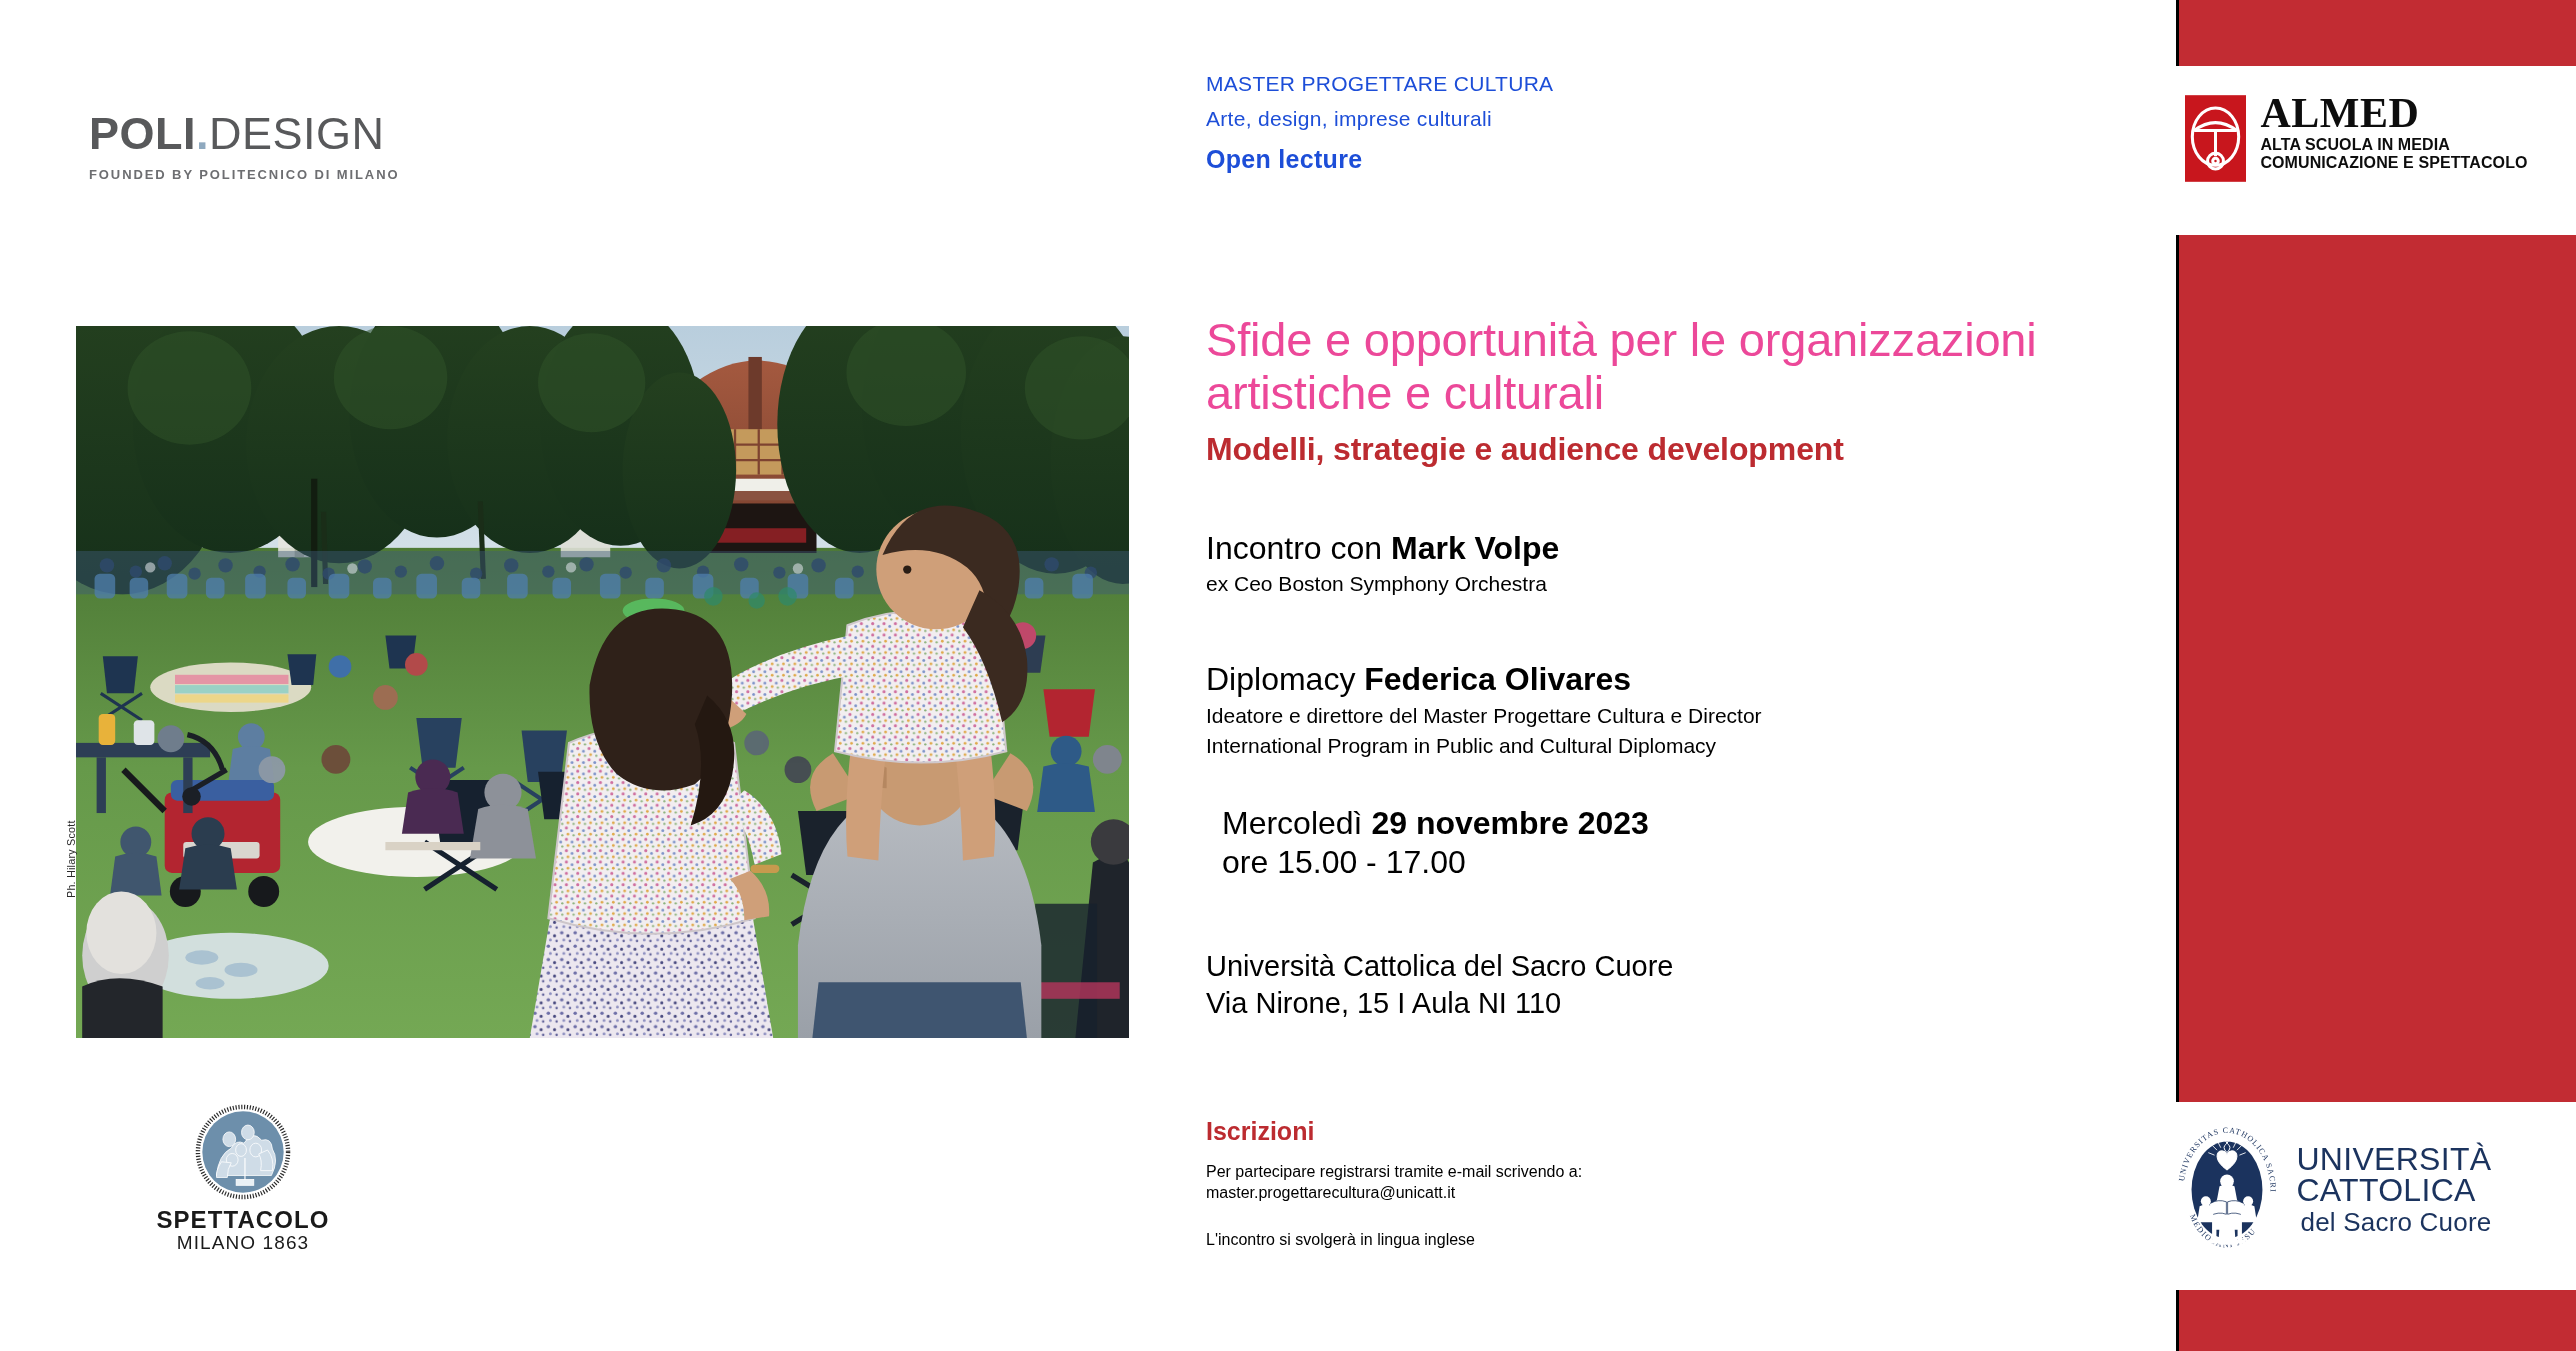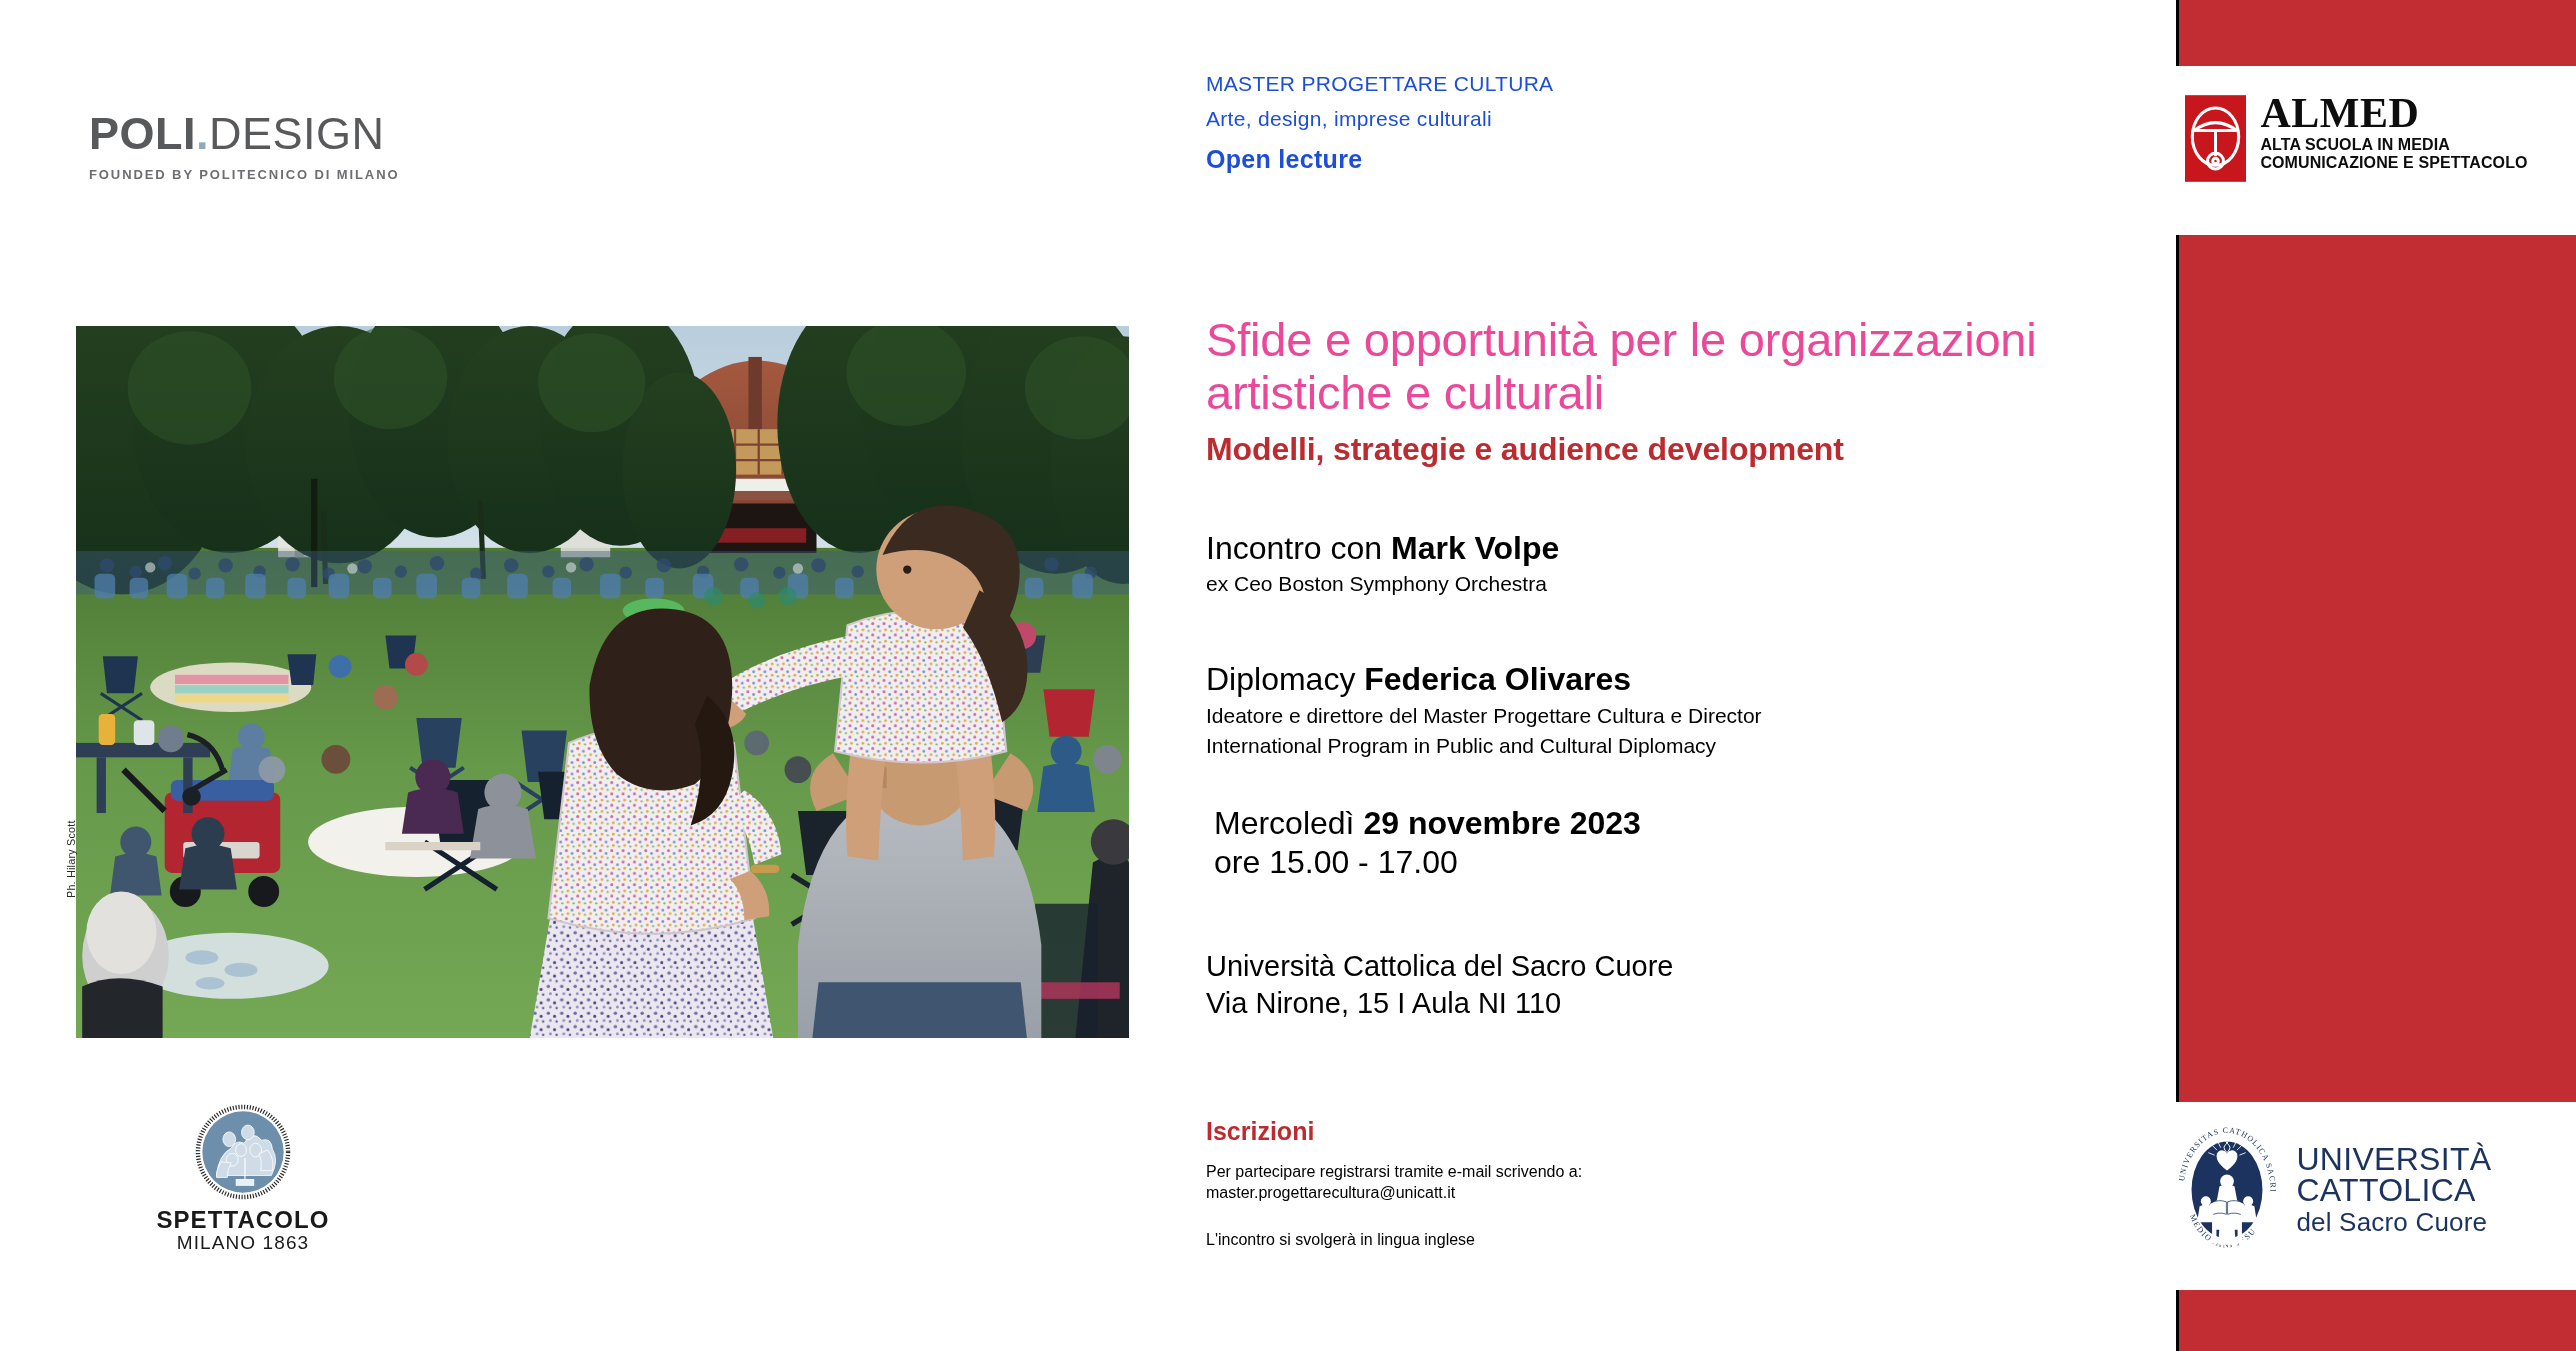--- a/index.html
+++ b/index.html
@@ -124,21 +124,21 @@
     font-size: 21px;
     line-height: 1.3;
     color: #000;
     font-weight: 400;
     margin-top: 3.1px;
   }
 
   #introducer-block { position: absolute; left: 0; top: 661px; width: 928px; }
   #introducer-block .person-role { line-height: 1.42; }
 
-  #datetime-block { position: absolute; left: 8px; top: 804px; width: 928px; }
+  #datetime-block { position: absolute; left: 16px; top: 804px; width: 928px; }
   .datetime-line {
     font-size: 32px;
     line-height: 1.22;
     color: #000;
     font-weight: 400;
   }
   .datetime-line b { font-weight: 700; }
 
   #venue-block { position: absolute; left: 0; top: 948px; width: 928px; }
   .venue-line {
@@ -217,20 +217,21 @@
     font-weight: 400;
     letter-spacing: 0.3px;
     line-height: .98;
   }
   .unicatt-l3 {
     font-size: 26px;
     font-weight: 400;
     letter-spacing: 0.2px;
     line-height: 1.08;
     margin-top: 1px;
+    text-align: right;
   }
 </style>
 </head>
 <body>
 
 <div class="abs" id="polidesign-logo">
   <div id="polidesign-wordmark">
     <span class="poli">POLI</span><span class="dot">.</span><span class="design">DESIGN</span>
   </div>
   <div id="polidesign-tagline">FOUNDED BY POLITECNICO DI MILANO</div>

